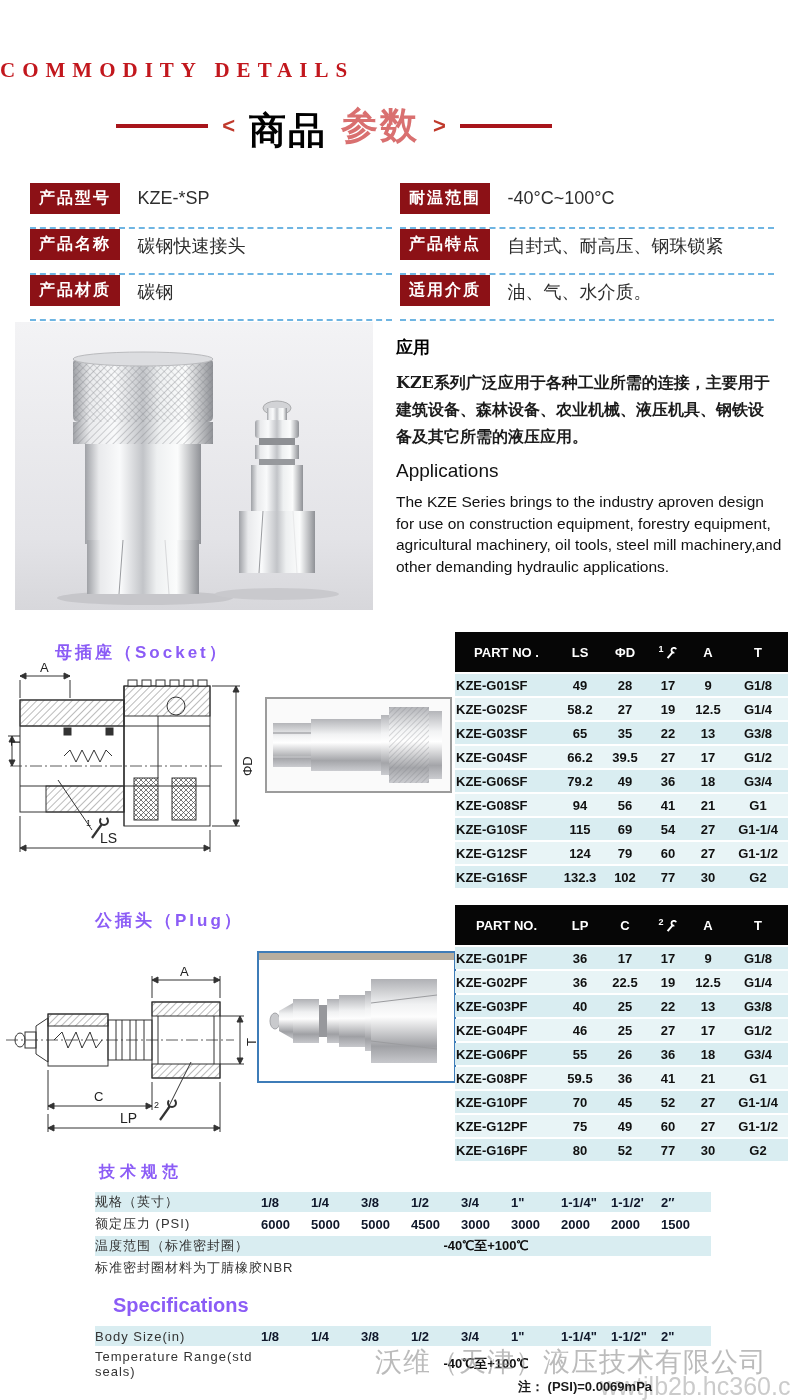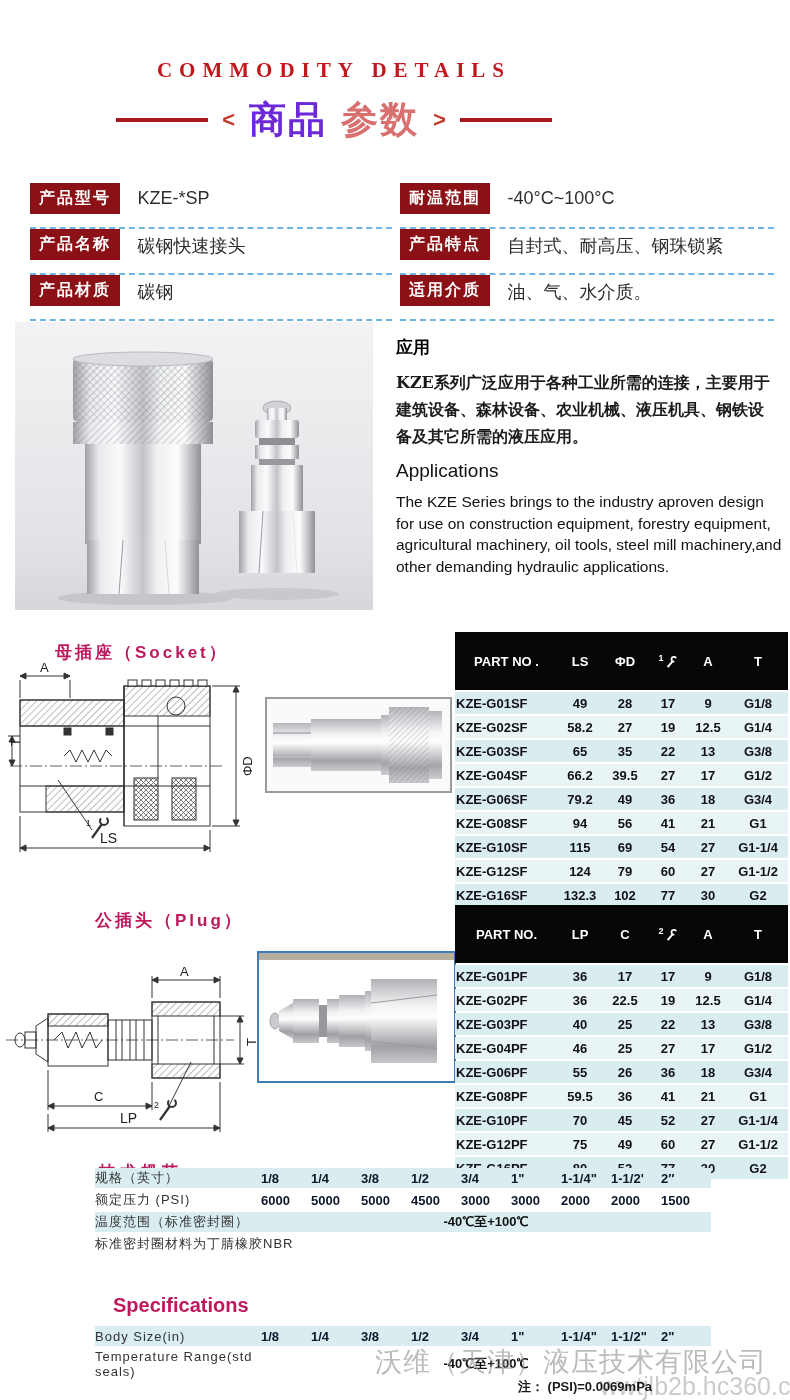--- a/index.html
+++ b/index.html
@@ -1,27 +1,27 @@
 <!DOCTYPE html>
 <html><head>
 <meta charset="utf-8">
 <style>
   html,body{margin:0;padding:0;}
   body{
     width:790px;height:1400px;position:relative;overflow:hidden;background:#fff;
     font-family:"Liberation Sans",sans-serif;color:#222;
   }
   
-  .hdr{position:absolute;left:0;top:58px;width:668px;text-align:center;}
+  .hdr{position:absolute;left:0;top:58px;width:668px;text-align:left;}
   .hdr-en{font-family:"Liberation Serif",serif;font-weight:bold;font-size:21px;
     letter-spacing:7px;color:#c2171d;}
   .hdr-zh{margin-top:12px;display:flex;align-items:center;justify-content:center;gap:14px;}
   .hline{display:inline-block;width:92px;height:4px;background:#a8151b;}
   .brk{font-size:22px;color:#c0392b;font-weight:bold;}
-  .zh1{font-size:37px;font-weight:bold;color:#6d28d9;letter-spacing:2px;}
+  .zh1{font-size:37px;font-weight:bold;color:#000000;letter-spacing:2px;margin-top:11px;}
   .zh2{font-size:37px;font-weight:bold;color:#d97070;letter-spacing:2px;}
   
   .info-col{position:absolute;top:183px;}
   #info-left{left:30px;width:362px;}
   #info-right{left:400px;width:374px;}
   .info-row{height:32px;border-bottom:2px dashed #6fb5e2;padding-bottom:12px;margin-bottom:0;}
   .info-row + .info-row{margin-top:0;}
   .badge{display:inline-block;background:#8c1116;color:#fff;font-size:16px;font-weight:bold;
     padding:5px 9px;letter-spacing:2px;vertical-align:top;}
   .ival{display:inline-block;font-size:18px;color:#2e2e2e;margin-left:13px;padding-top:5px;vertical-align:top;}
@@ -30,30 +30,30 @@
   
   #app-zh{position:absolute;left:396px;top:336px;width:382px;}
   .azh-t{font-size:17px;color:#000;font-weight:600;margin-bottom:10px;
     font-family:"DejaVu Serif",serif;}
   .azh-b{font-size:16px;line-height:27px;color:#1b1b1b;font-weight:600;
     font-family:"DejaVu Serif",serif;}
   #app-en{position:absolute;left:396px;top:460px;width:386px;}
   .aen-t{font-size:19px;color:#111;margin-bottom:9px;}
   .aen-b{font-size:15.5px;line-height:21.5px;color:#111;}
   
-  .sec-heading{position:absolute;font-weight:bold;font-size:17px;color:#be185d;letter-spacing:3px;}
+  .sec-heading{position:absolute;font-weight:bold;font-size:17px;color:#8b5cf6;letter-spacing:3px;}
   
   .draw{position:absolute;}
   .photo-box{position:absolute;background:#fbfbfb;}
   #socket-photo{left:265px;top:697px;width:183px;height:92px;border:2px solid #9c9c9c;}
   #plug-photo{left:257px;top:951px;width:195px;height:128px;border:2px solid #3e7cb8;}
   
   .part-table{position:absolute;border-collapse:separate;border-spacing:0 2px;
     width:333px;table-layout:fixed;}
-  .part-table th{background:#060606;color:#fff;font-size:13px;font-weight:bold;height:22px;padding:18px 0;}
+  .part-table th{background:#060606;color:#fff;font-size:13px;font-weight:bold;height:22px;padding:9px 0;}
   .part-table td{background:#d9edf1;font-size:13px;font-weight:bold;color:#111;
     text-align:center;height:20px;padding:1px 0;}
   .part-table tbody tr:nth-child(even) td{background:#e8f4f6;}
   .part-table td.pn{text-align:left;padding-left:1px;}
   .wsup{font-size:9px;vertical-align:super;margin-right:1px;}
   .wr{vertical-align:middle;}
   
   .spec-table{position:absolute;border-collapse:separate;border-spacing:0 2px;
     width:616px;table-layout:fixed;font-size:13px;}
   .spec-table td{height:18px;padding:1px 0;}
@@ -562,21 +562,21 @@
         <td>80</td>
         <td>52</td>
         <td>77</td>
         <td>30</td>
         <td>G2</td>
       </tr>
     </tbody>
 </table>
 
 <div class="sec-heading" id="spec-zh-heading">技术规范</div>
-<table id="spec-zh-table" class="spec-table" style="left:95px;top:1166px;">
+<table id="spec-zh-table" class="spec-table" style="left:95px;top:1190px;">
   <colgroup>
       <col style="width:166px">
       <col span="9" style="width:50px">
     </colgroup>
   <tbody>
       <tr>
         <td class="slabel">规格（英寸）</td>
         <td class="sval">1/8</td>
         <td class="sval">1/4</td>
         <td class="sval">3/8</td>

